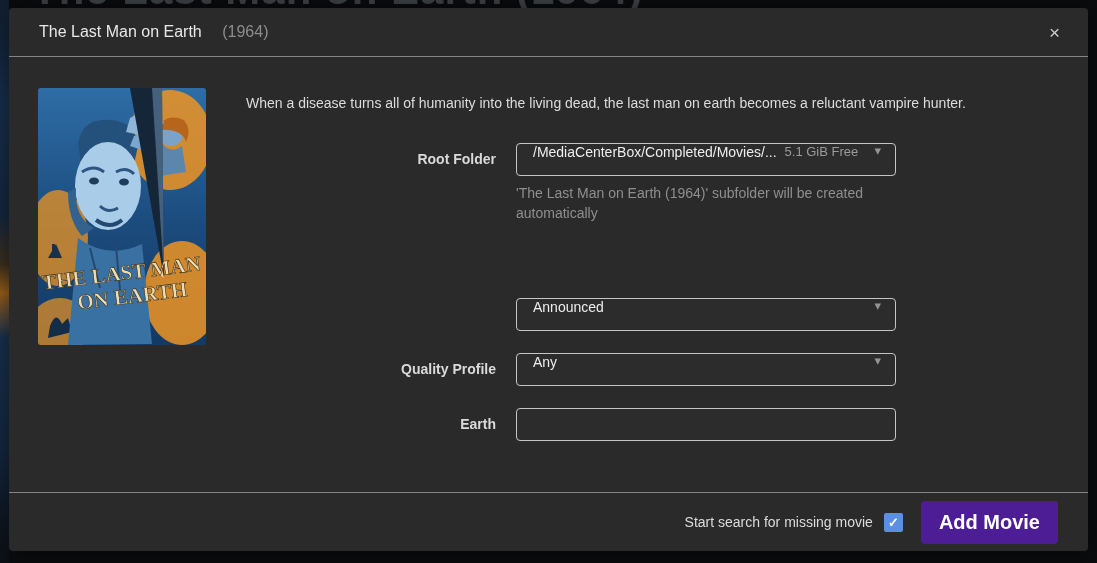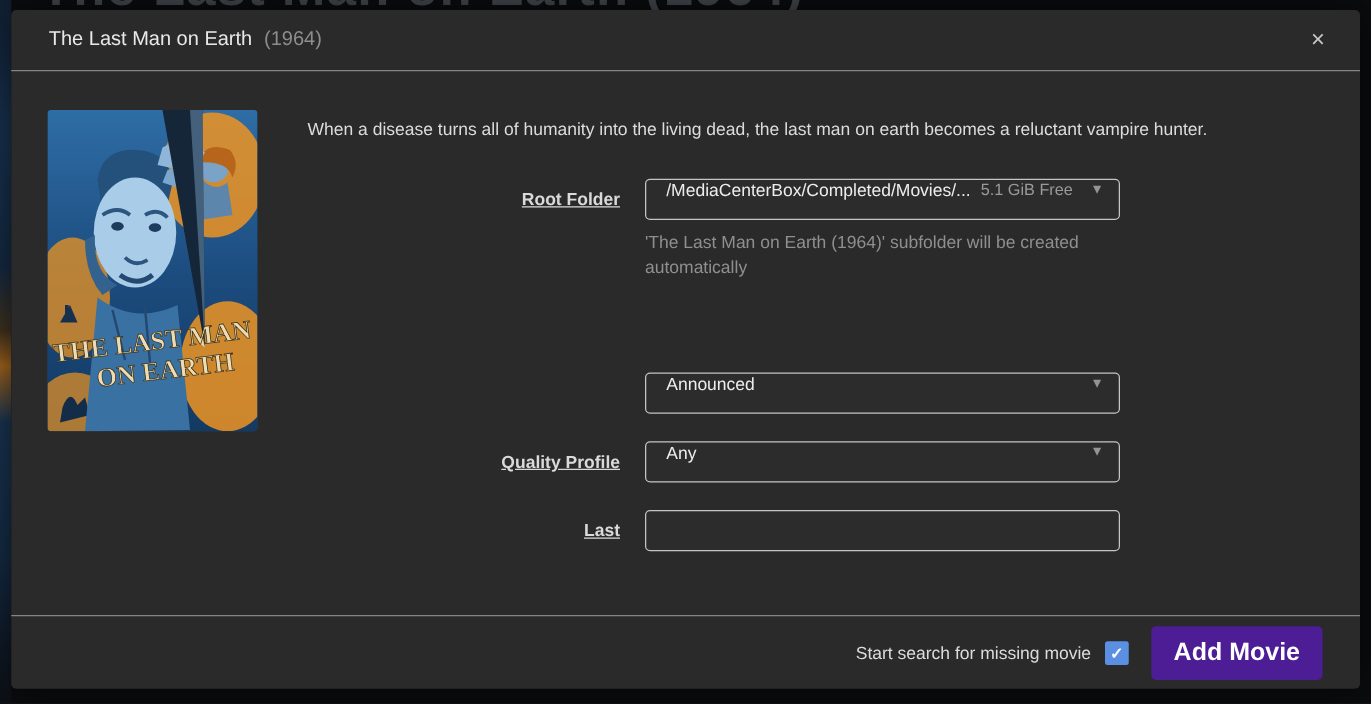--- a/index.html
+++ b/index.html
@@ -27,21 +27,21 @@
   .modal {
     position:absolute; left:9px; top:8px; width:1079px; height:543px;
     background:#2a2a2a; border-radius:4px;
     box-shadow:0 0 30px rgba(0,0,0,.6);
   }
   .modal-header {
     position:relative; height:49px; border-bottom:1px solid #858585;
     display:flex; align-items:center; padding:0 30px;
   }
   .modal-title { font-size:16px; font-weight:400; color:#e8e8e8; }
-  .modal-title .year { color:#8d8d8d; margin-left:5px; }
+  .modal-title .year { color:#8d8d8d; margin-left:16px; }
   .close-btn {
     position:absolute; right:28px; top:50%; transform:translateY(-50%);
     background:none; border:none; color:#c9c9c9; font-size:19px;
     cursor:pointer; line-height:1; font-family:inherit;
   }
   .modal-body { position:relative; height:435px; }
   
   .poster {
     position:absolute; left:29px; top:31px; width:168px; height:257px;
     border-radius:3px; overflow:hidden; background:#1b4875;
@@ -49,21 +49,21 @@
   .poster svg { display:block; width:100%; height:100%; }
   
   .overview {
     position:absolute; left:237px; top:37px; width:740px;
     font-size:14px; color:#dcdcdc; line-height:1.4;
   }
   
   .form-row { position:absolute; left:0; width:100%; height:33px; }
   .form-label {
     position:absolute; left:0; width:487px; text-align:right;
-    line-height:33px; font-size:14px; font-weight:700; color:#dadada;text-decoration:underline;
+    line-height:33px; font-size:14px; font-weight:700; color:#dadada;
   }
   .control {
     position:absolute; left:507px; width:380px; height:33px;
     background:#2c2c2c; border:1px solid #c5c5c5; border-radius:4px;
     display:flex; padding:0 14px 0 16px;
     font-size:14px; color:#ededed; cursor:pointer;
   }
   .control .path {
     flex:0 1 auto; max-width:252px; overflow:hidden; white-space:nowrap;
   }
@@ -199,21 +199,21 @@
 
     <div class="form-row" style="top:296px">
       <label class="form-label">Quality Profile</label>
       <div class="control">
         <span>Any</span>
         <span class="caret">▾</span>
       </div>
     </div>
 
     <div class="form-row" style="top:351px">
-      <label class="form-label">Last</label>
+      <label class="form-label">Earth</label>
       <input class="tags-input" value="" style="">
     </div>
 
   </div>
 
   <div class="modal-footer">
     <span class="search-label">Start search for missing movie</span>
     <div class="checkbox">
       <span>✓</span>
     </div>

